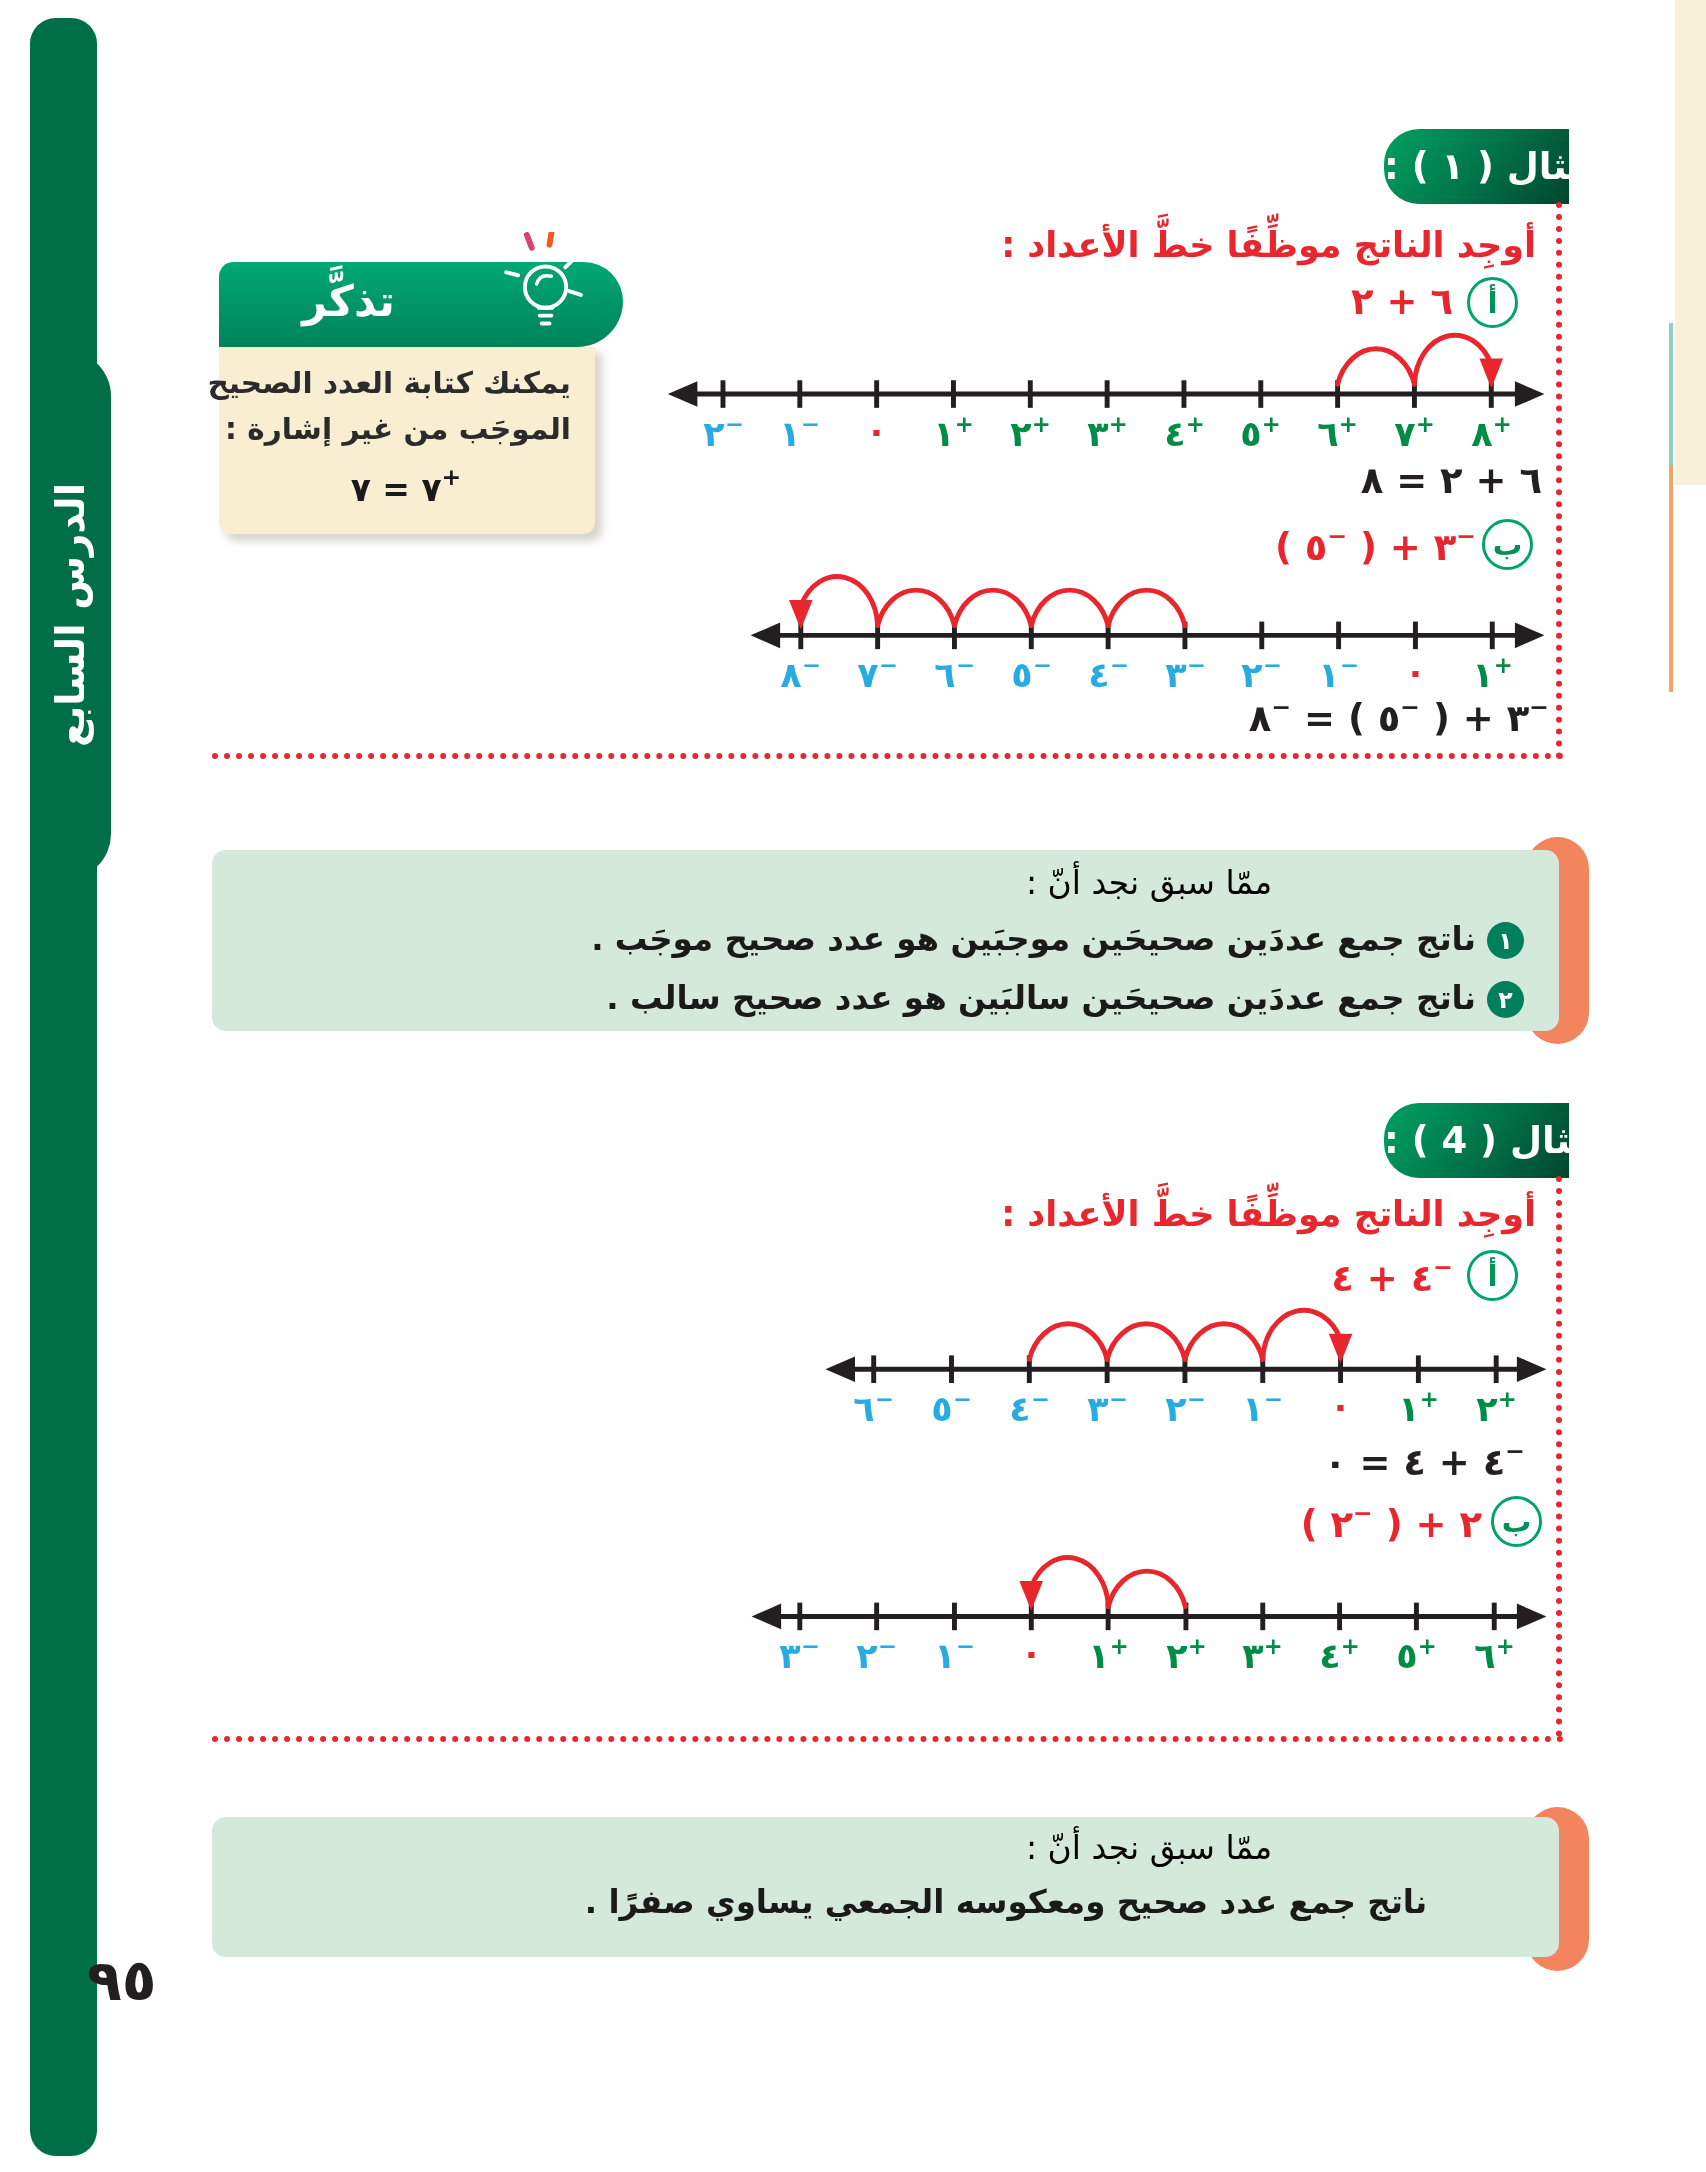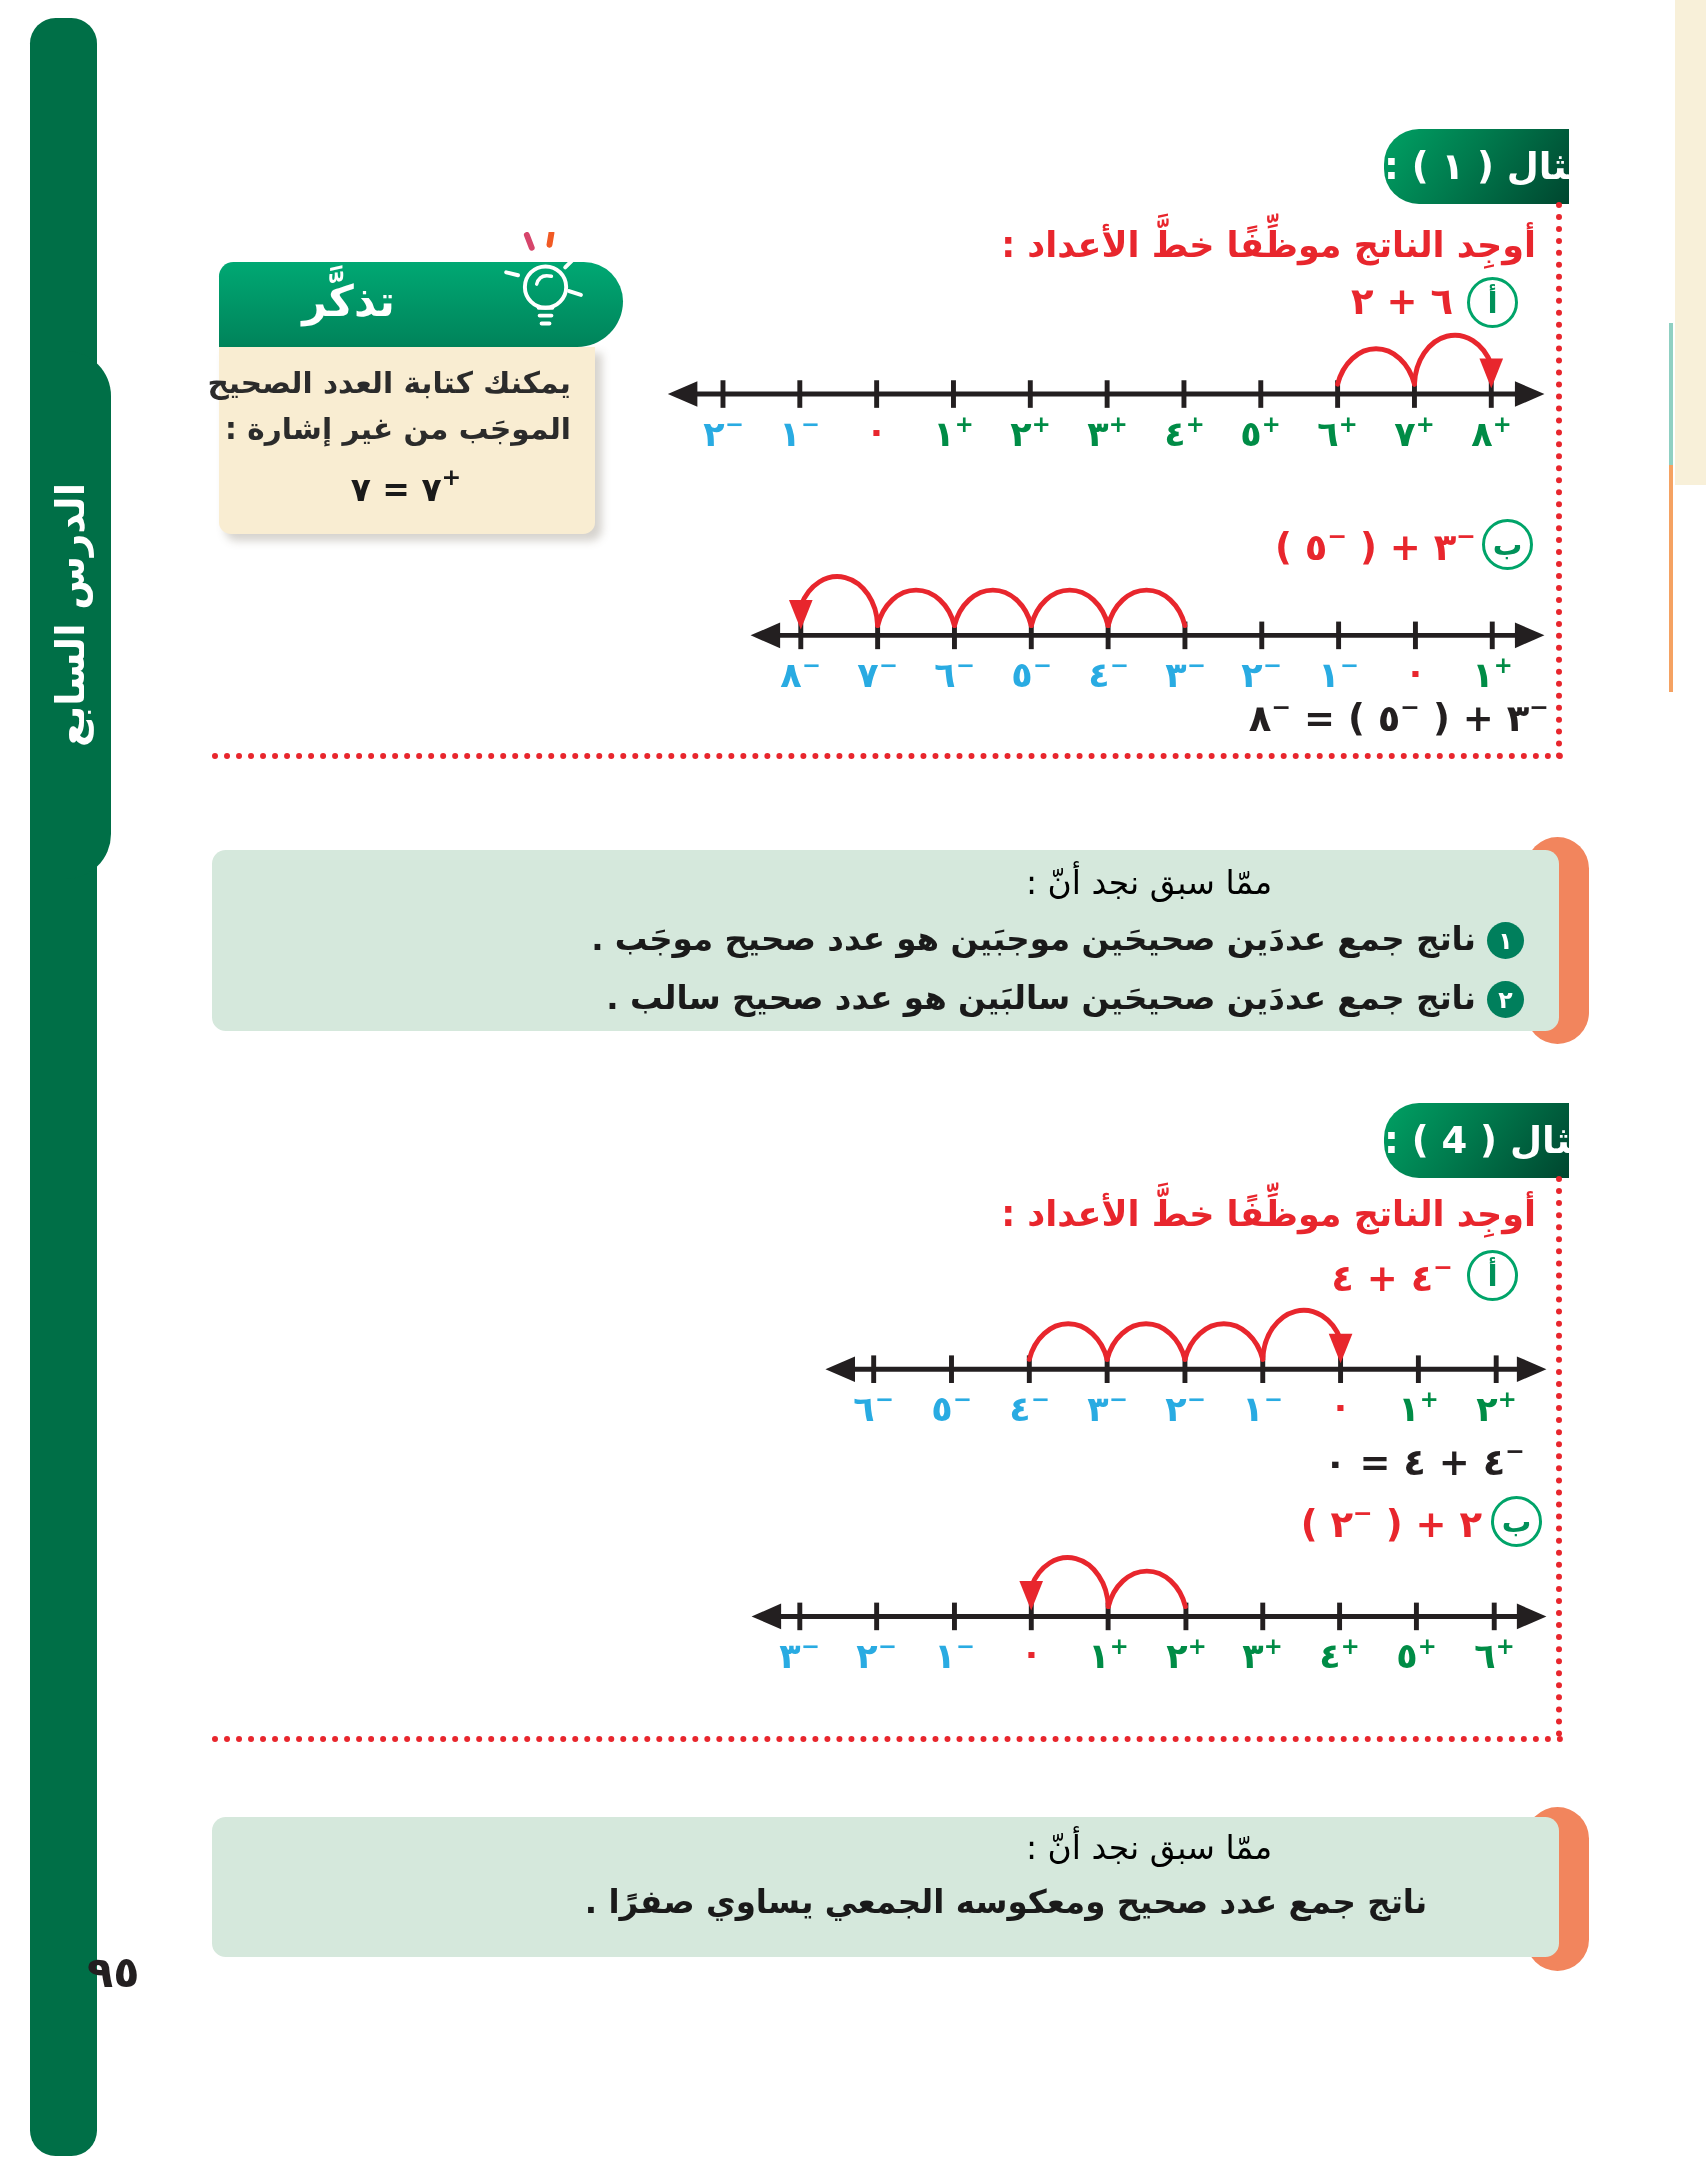--- a/index.html
+++ b/index.html
@@ -52,21 +52,21 @@
   .rem-eq{position:absolute;color:#1a1a1a;font-size:33px;font-weight:bold;text-align:center;}
   
   .sum-bar{position:absolute;width:63px;background:#f2855d;border-radius:31.5px;}
   .sum-box{position:absolute;left:212px;width:1347px;background:#d5e8dc;border-radius:13.8px;}
   .sum-header{position:absolute;direction:rtl;text-align:left;color:#000000;font-weight:normal;
               font-size:33px;white-space:nowrap;}
   .sum-item-circle{position:absolute;width:37px;height:37px;border-radius:50%;background:#007f5c;
               color:#fff;font-weight:bold;font-size:23.6px;display:flex;align-items:center;justify-content:center;}
   .sum-item-text{position:absolute;direction:rtl;text-align:right;color:#1a1a1a;font-weight:bold;
               font-size:32.5px;white-space:nowrap;}
-  .page-number{position:absolute;left:87px;top:1947px;font-weight:bold;font-size:43px;color:#231f20;}
+  .page-number{position:absolute;left:87px;top:1947px;font-weight:bold;font-size:57px;color:#231f20;}
   #nl-svg{position:absolute;left:0;top:0;pointer-events:none;}
   #nl-labels{position:absolute;left:0;top:0;width:100%;height:100%;pointer-events:none;}
 </style>
 </head>
 <body>
 
 <div class="page">
 
   <div class="corner-strip"></div>
   <div class="edge-teal"></div>
@@ -81,20 +81,21 @@
     <div class="t">مثال ( ١ ) :</div>
   </div>
   <div class="vdots" style="left:1556px;top:202px;height:557px;"></div>
   <div class="hdots" style="left:212px;top:753px;width:1352px;"></div>
   <div class="instruction" style="left:965px;top:225px;width:571px;">أوجِد الناتج موظِّفًا خطَّ الأعداد :</div>
 
   <div class="part-circle" style="left:1467px;top:277px;">
     <span>أ</span>
   </div>
   <div class="expr red" style="left:1256px;top:280px;width:197px;"><span>٢ + ٦</span></div>
+  <div class="expr black" style="left:1148px;top:459px;width:394px;"><span>٨ = ٢ + ٦</span></div>
 
   <div class="part-circle" style="left:1482px;top:519px;">
     <span>ب</span>
   </div>
   <div class="expr red" style="left:1275px;top:522px;width:197px;"><span>( ٥</span><sup>−</sup><span> ) + ٣</span><sup>−</sup></div>
   <div class="expr black" style="left:1155px;top:693px;width:394px;"><span>٨</span><sup>−</sup><span> = ( ٥</span><sup>−</sup><span> ) + ٣</span><sup>−</sup></div>
 
   <div class="rem-head"></div>
   <svg style="position:absolute;left:498px;top:232px;" width="99" height="120" viewBox="0 0 100 122">
     <path d="M34 16 L29 3" stroke="#d6456b" stroke-width="6" stroke-linecap="round" fill="none"></path>

